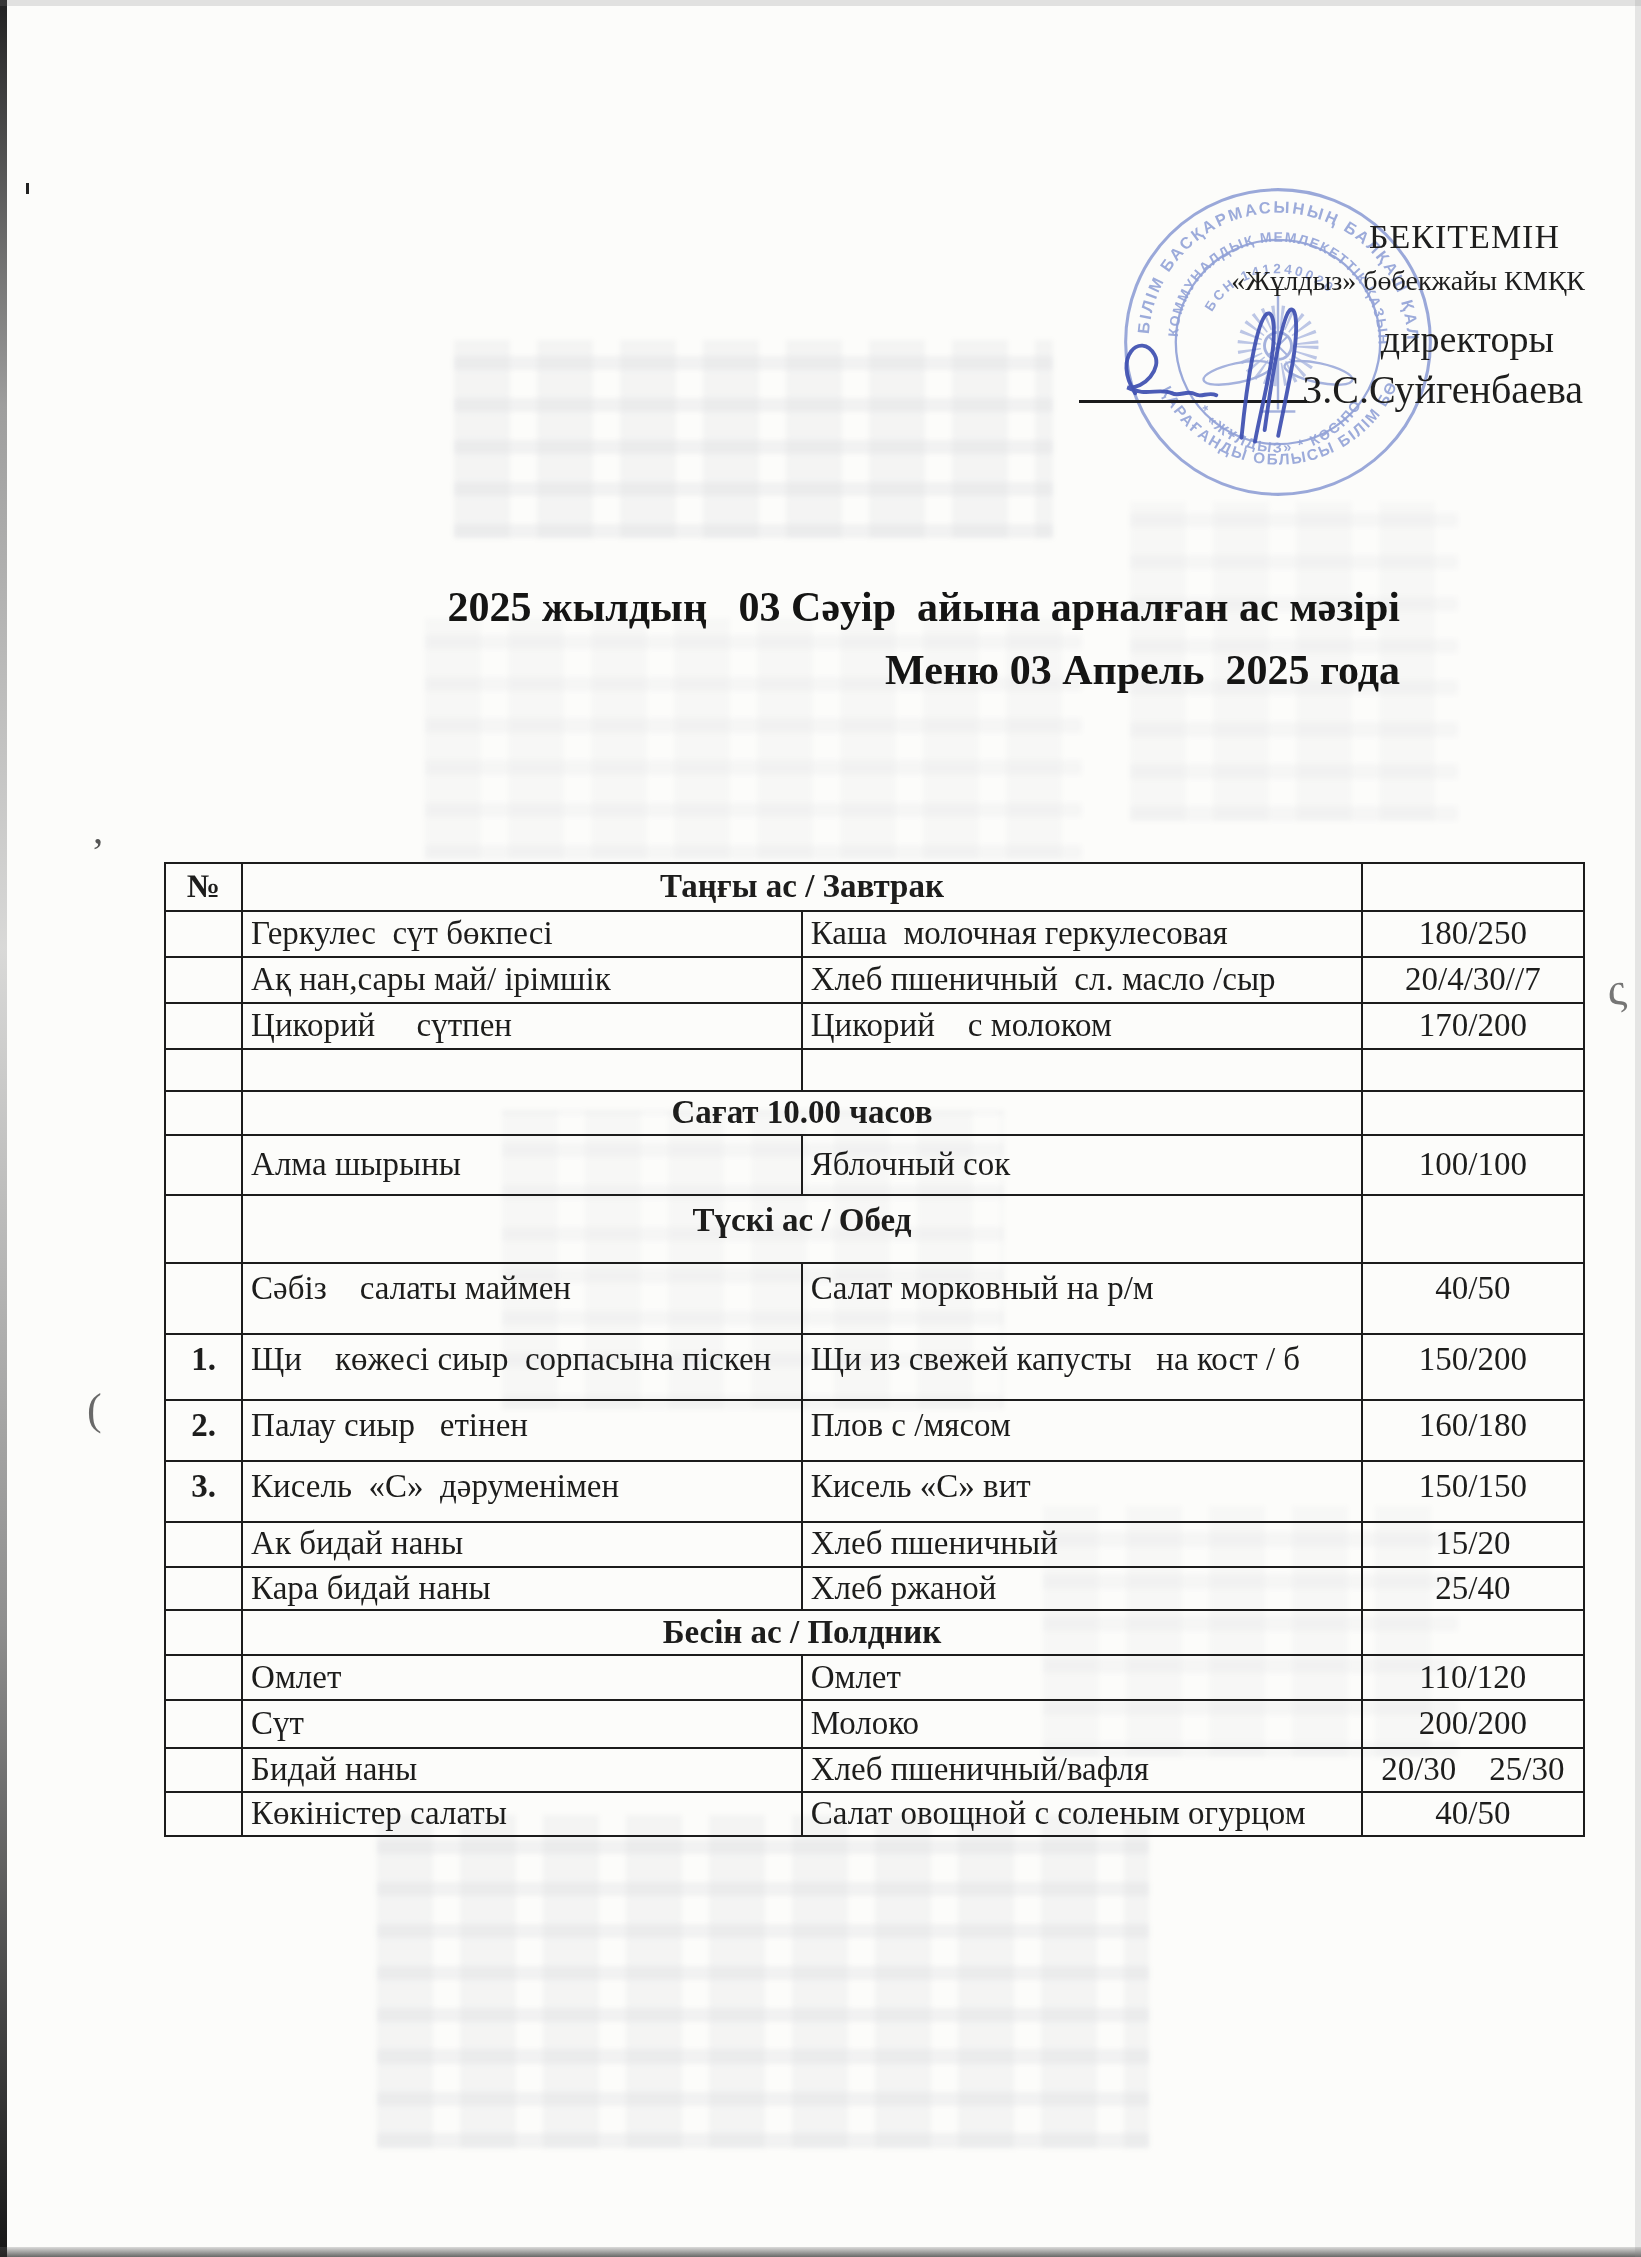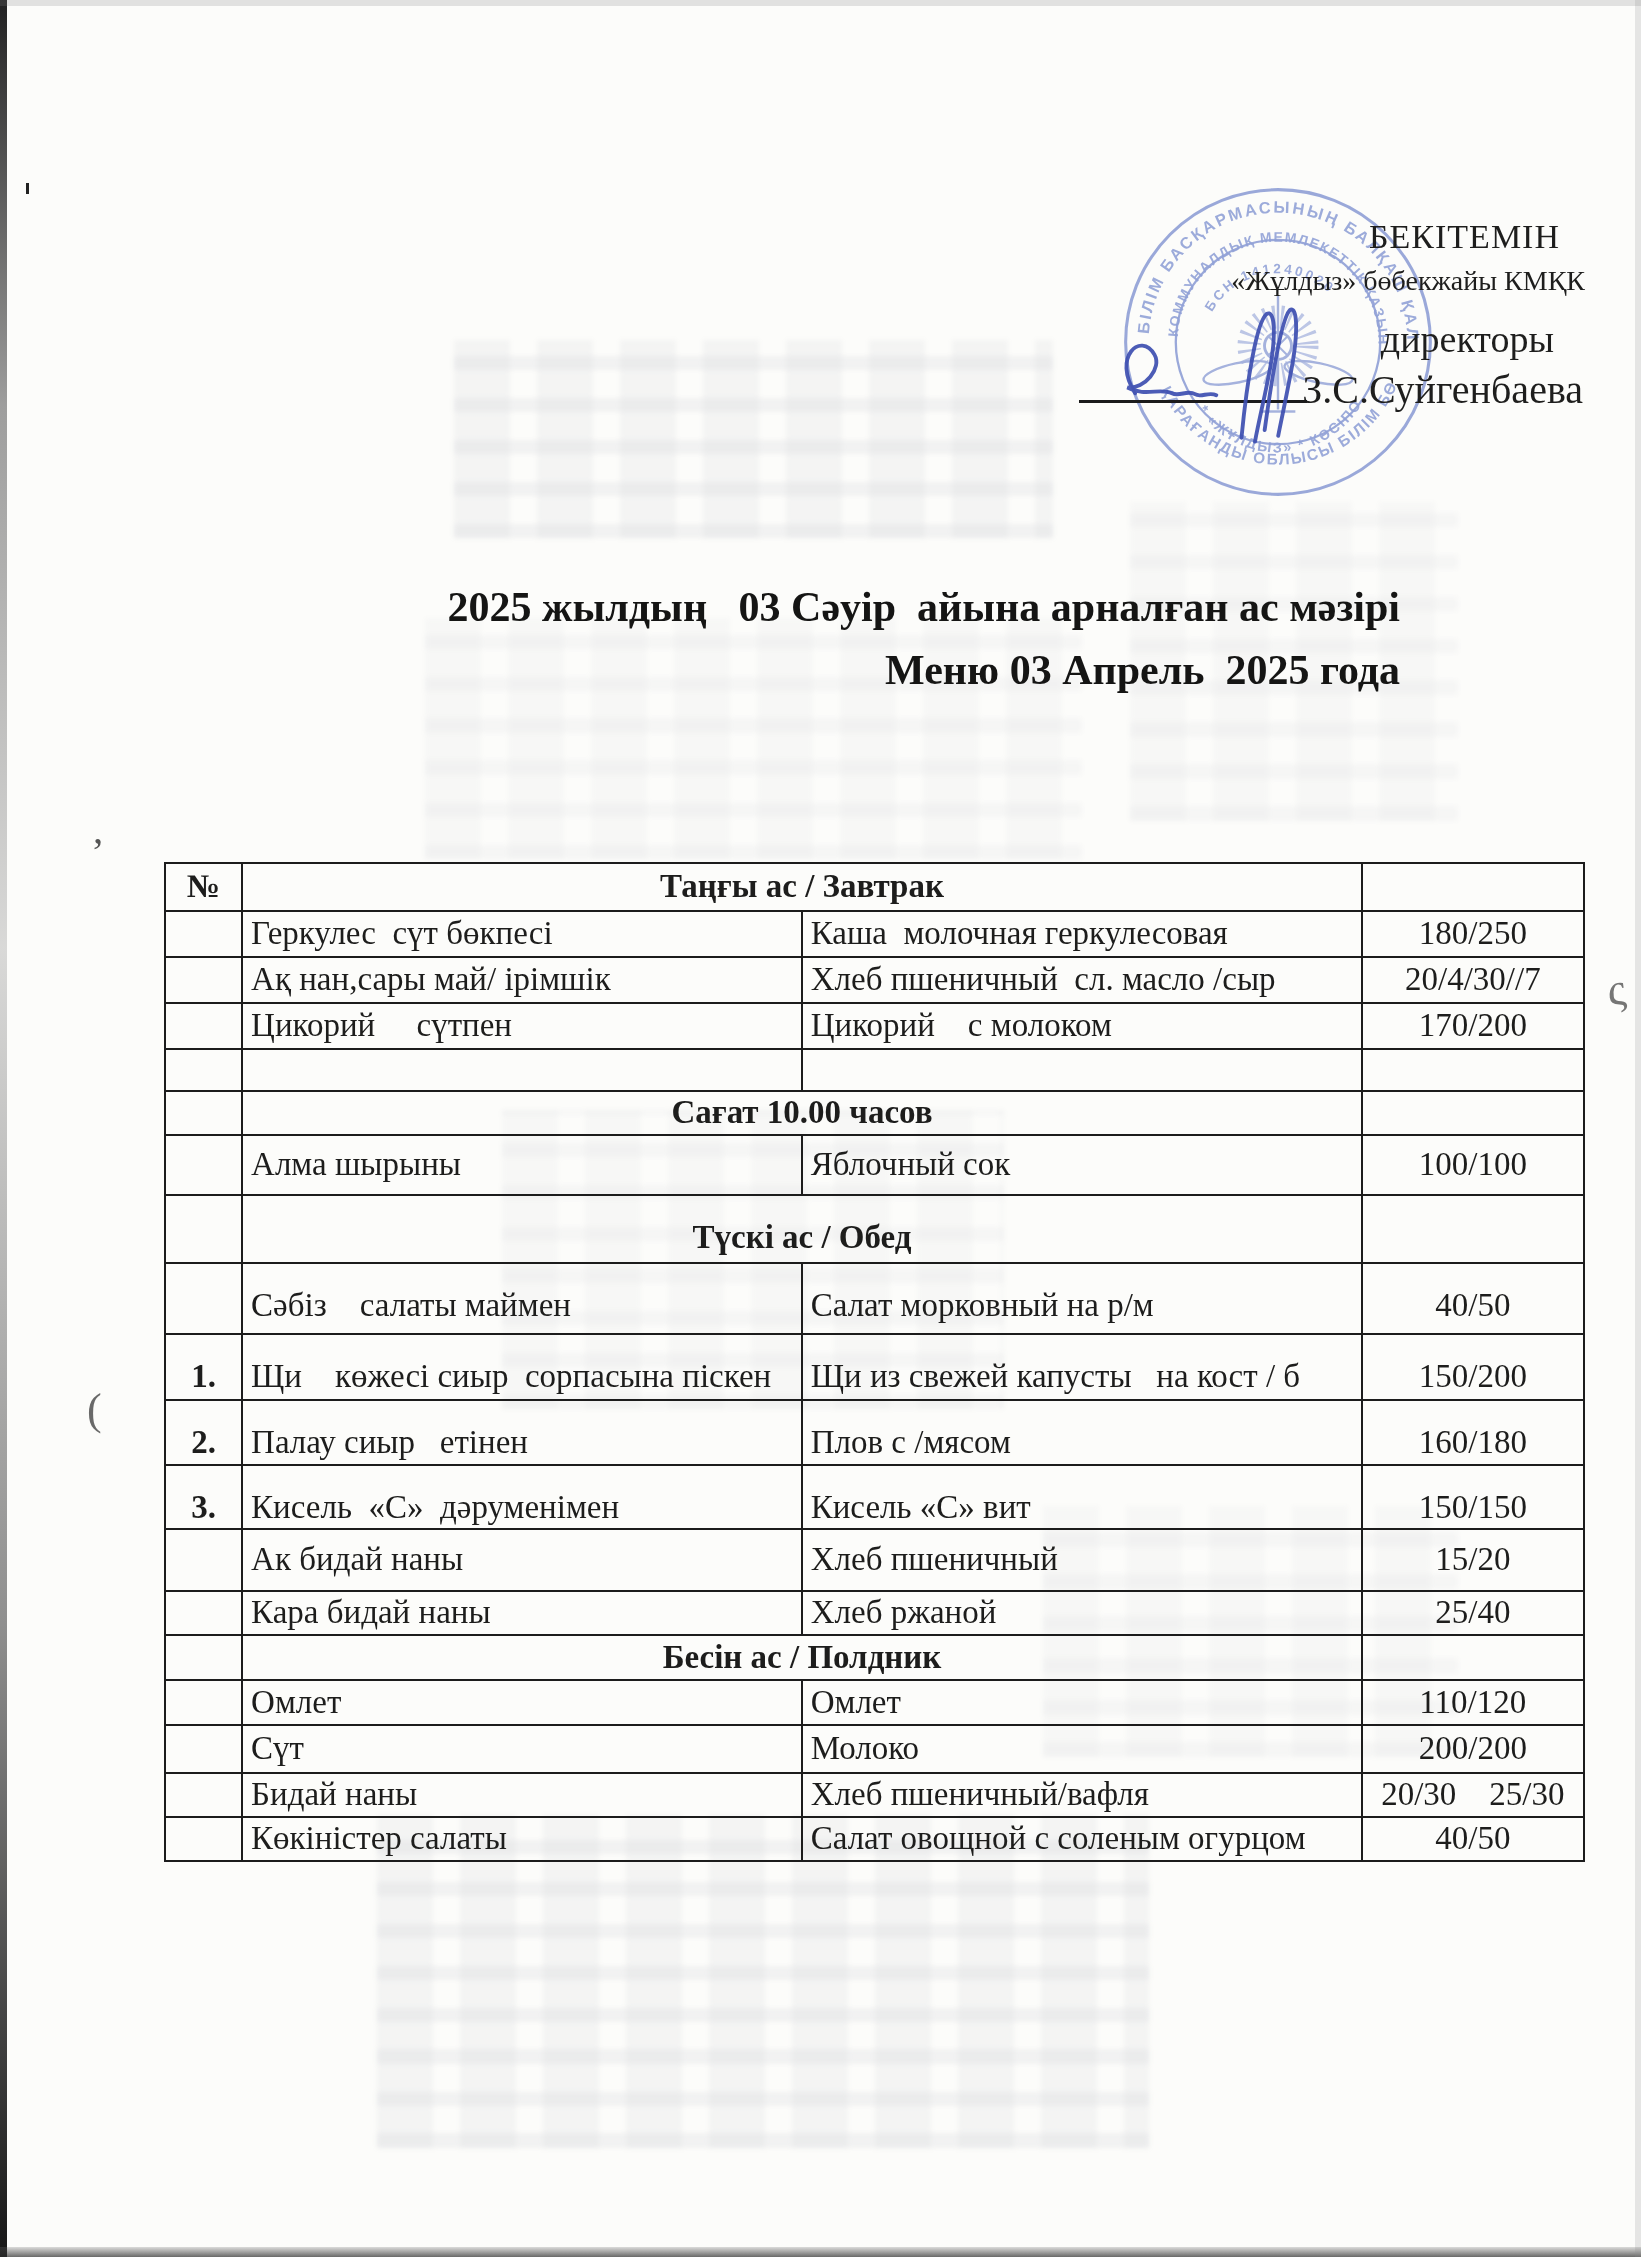--- a/index.html
+++ b/index.html
@@ -51,21 +51,21 @@
   
   table.menu{position:absolute;left:164px;top:862px;width:1421px;
     border-collapse:collapse;table-layout:fixed;border:2.9px solid #161616;}
   table.menu td{border:2.3px solid #1c1c1c;color:#1d1d1c;font-size:33px;
     vertical-align:middle;white-space:pre-wrap;overflow:hidden;padding:1.9px 7.7px;line-height:1.15;}
   td.c-no{width:60px;text-align:center;font-weight:bold;font-size:32px;padding:1.9px 1.9px;}
   td.c-kk{width:637px;padding-left:29px;}
   td.c-ru{width:519px;padding-left:15.4px;}
   td.c-pt{width:205px;text-align:center;font-size:32px;}
   td.c-sec{text-align:center;font-weight:bold;font-size:36px;}
-  tr.va-top td{vertical-align:top;padding-top:23px;}
+  tr.va-top td{vertical-align:top;padding-top:6px;}
   td.ind{padding-left:70px;}
 </style>
 </head>
 <body>
 
 <div class="page">
 
   <div class="bleed" style="left:454px;top:340px;width:599px;height:198px;"></div>
   <div class="bleed light" style="left:425px;top:618px;width:657px;height:241px;"></div>
   <div class="bleed light" style="left:1130px;top:502px;width:328px;height:319px;"></div>
@@ -190,21 +190,21 @@
         <td class="c-kk">Палау сиыр   етінен</td>
         <td class="c-ru">Плов с /мясом</td>
         <td class="c-pt">160/180</td>
       </tr>
       <tr style="height:61px" class="va-top">
         <td class="c-no">3.</td>
         <td class="c-kk">Кисель  «С»  дәруменімен</td>
         <td class="c-ru">Кисель «С» вит</td>
         <td class="c-pt">150/150</td>
       </tr>
-      <tr style="height:62px">
+      <tr style="height:45px">
         <td class="c-no"></td>
         <td class="c-kk">Ак бидай наны</td>
         <td class="c-ru">Хлеб пшеничный</td>
         <td class="c-pt">15/20</td>
       </tr>
       <tr style="height:43px">
         <td class="c-no"></td>
         <td class="c-kk">Кара бидай наны</td>
         <td class="c-ru">Хлеб ржаной</td>
         <td class="c-pt">25/40</td>

